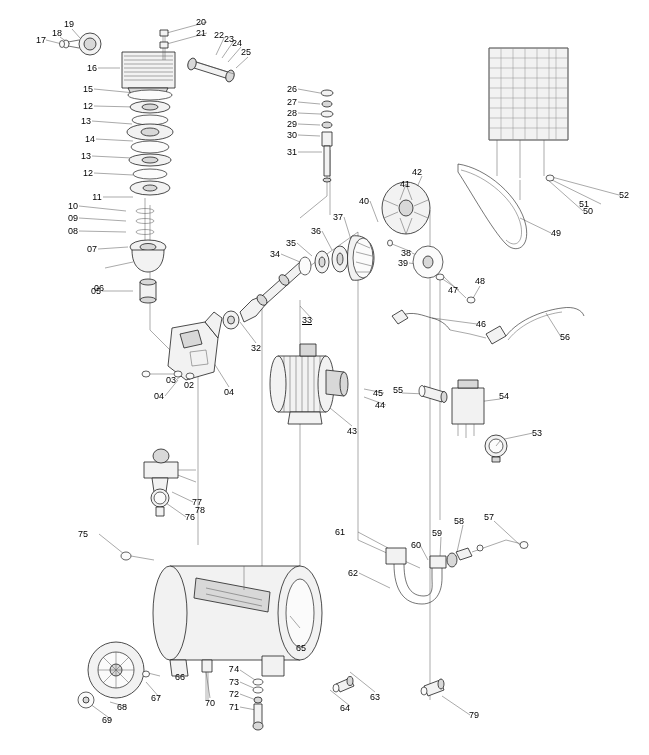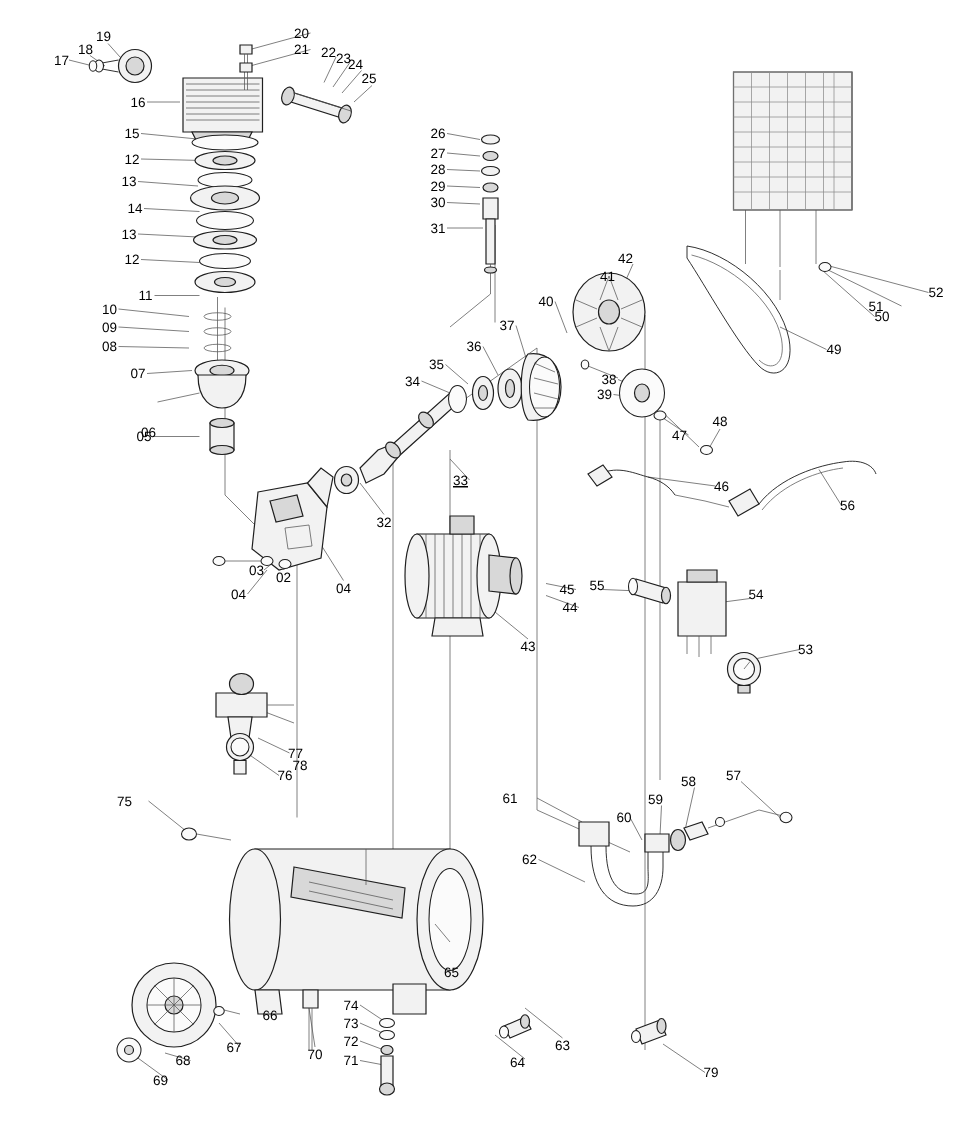--- a/index.html
+++ b/index.html
@@ -498,18 +498,18 @@
 
   <div class="callout" style="left:301px; top:648px;">65</div>
   <div class="callout" style="left:180px; top:677px;">66</div>
   <div class="callout" style="left:156px; top:698px;">67</div>
   <div class="callout" style="left:122px; top:707px;">68</div>
   <div class="callout" style="left:107px; top:720px;">69</div>
   <div class="callout" style="left:210px; top:703px;">70</div>
   <div class="callout" style="left:234px; top:707px;">71</div>
   <div class="callout" style="left:234px; top:694px;">72</div>
   <div class="callout" style="left:234px; top:682px;">73</div>
-  <div class="callout" style="left:234px; top:670px;">74</div>
+  <div class="callout" style="left:234px; top:670px;font-family:Liberation Mono, monospace;">74</div>
   <div class="callout" style="left:375px; top:697px;">63</div>
   <div class="callout" style="left:345px; top:708px;">64</div>
   <div class="callout" style="left:474px; top:715px;">79</div>
 
 </div>
 
 </body></html>

